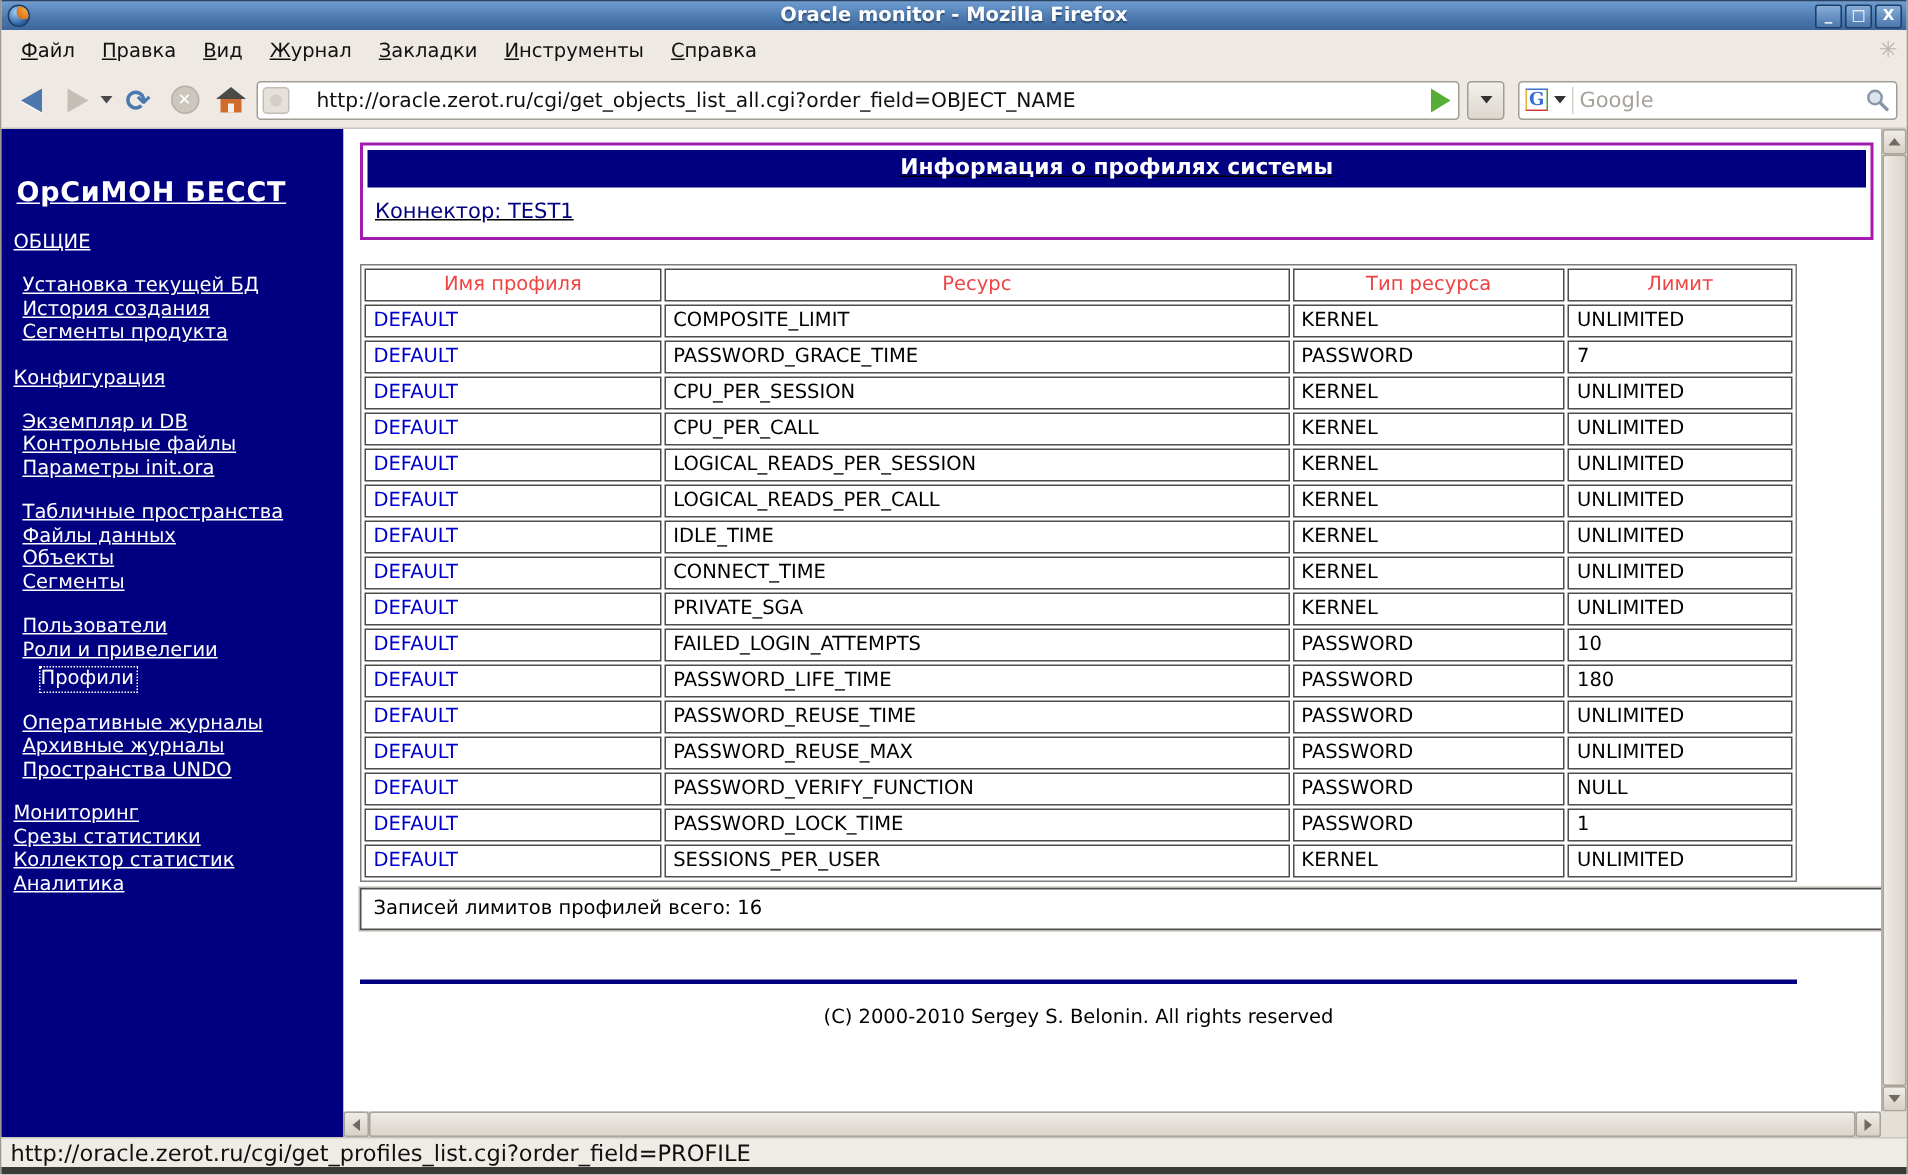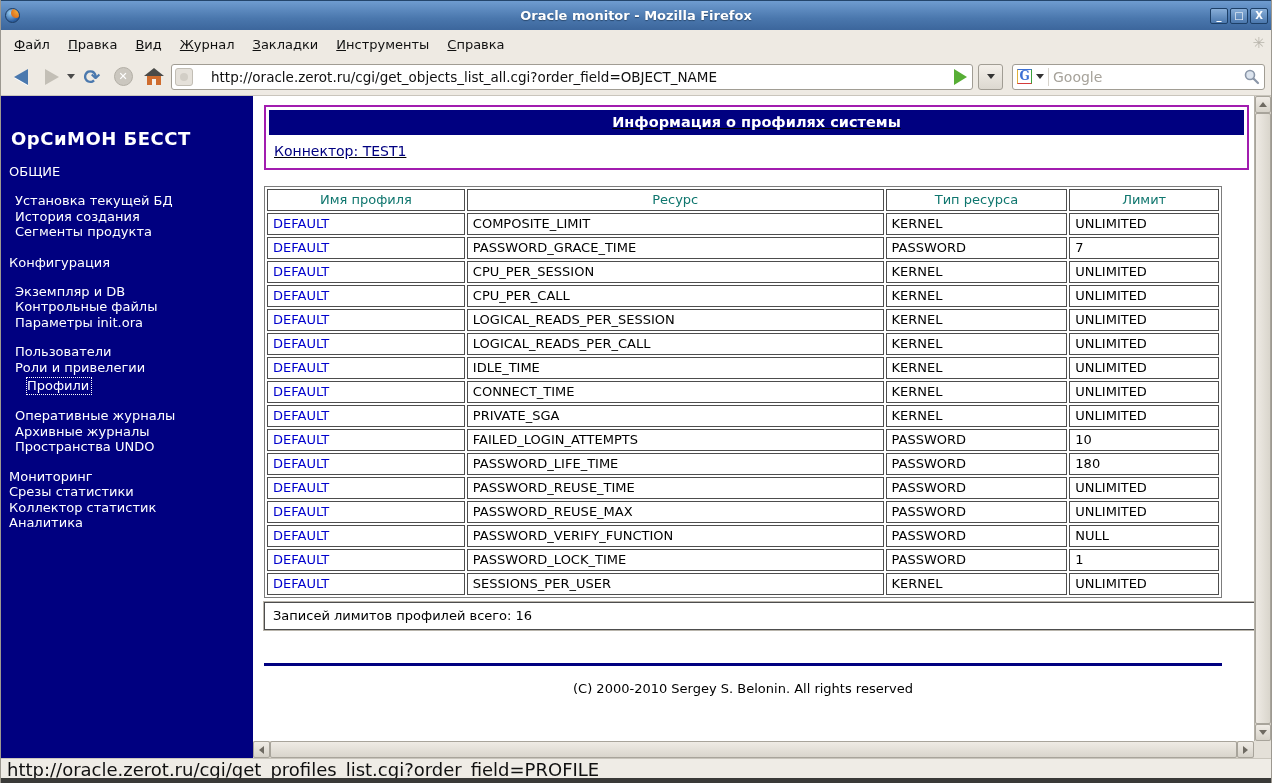--- a/index.html
+++ b/index.html
@@ -2,21 +2,21 @@
 <html><head>
 <meta charset="utf-8">
 <style>
   * { margin:0; padding:0; box-sizing:border-box; }
   html,body { width:1272px; height:783px; overflow:hidden; }
   body { font-family:"DejaVu Sans","Liberation Sans",sans-serif; background:#ece8e2; }
 
   .window { width:1272px; height:783px; display:flex; flex-direction:column; border-left:1px solid #9c9890; border-right:1px solid #9c9890; }
 
   
-  .titlebar { height:30px; background:linear-gradient(#6f9cd0,#4a77ad 60%,#3c669c); border-top:1px solid #24456b; display:flex; align-items:center; position:relative; flex:none; }
+  .titlebar { height:20px; background:linear-gradient(#6f9cd0,#4a77ad 60%,#3c669c); border-top:1px solid #24456b; display:flex; align-items:center; position:relative; flex:none; }
   .ff-logo { width:15px; height:15px; border-radius:50%; margin-left:4px; background:radial-gradient(circle at 35% 30%,#9cd2f5,#2c5d9e 70%); border:1px solid #1c3c63; position:relative; overflow:hidden; }
   .ff-logo::after { content:""; position:absolute; right:-2px; top:-1px; width:10px; height:10px; border-radius:50%; background:radial-gradient(circle at 70% 30%,#f7b13c,#d35b12); }
   .win-title { position:absolute; left:0; right:0; text-align:center; color:#fff; font-weight:bold; font-size:13px; text-shadow:0 1px 1px #2a4a70; }
   .win-btns { margin-left:auto; display:flex; gap:2px; padding-right:3px; z-index:2; }
   .win-btn { width:18px; height:16px; background:linear-gradient(#88aed8,#4a77ad); border:1px solid #1d3f66; border-radius:2px; color:#fff; font-size:10px; line-height:14px; text-align:center; font-weight:bold; }
 
   
   .menubar { height:28px; background:#eeeae3; display:flex; align-items:center; padding-left:4px; flex:none; position:relative; }
   .menu-item { font-size:13px; color:#111; padding:4px 9px; }
   .menu-item u { text-decoration:underline; }
@@ -39,41 +39,41 @@
   .go-drop { width:25px; height:26px; background:linear-gradient(#f4f0ea,#dcd8d0); border:1px solid #a19d94; border-radius:3px; display:flex; align-items:center; justify-content:center; margin-left:2px; flex:none; }
   .tri-down { width:0; height:0; border-left:4px solid transparent; border-right:4px solid transparent; border-top:5px solid #333; }
   .searchbox { width:253px; height:26px; background:#fff; border:1px solid #a19d94; border-radius:3px; display:flex; align-items:center; padding:0 4px; margin-left:6px; flex:none; }
   .g-icon { width:15px; height:15px; border:1px solid; border-color:#3b6fd4 #3ba03b #d43b3b #e0b23b; color:#3b6fd4; font-size:12px; font-weight:bold; line-height:13px; text-align:center; font-family:"DejaVu Serif",serif; flex:none; }
   .search-sep { width:1px; height:18px; background:#d8d4cc; margin:0 4px; }
   .search-placeholder { color:#a6a29a; font-size:14px; flex:1; }
   .magnifier { flex:none; }
 
   
   .body-row { flex:1; display:flex; min-height:0; }
-  .sidebar { width:252px; background:#000080; color:#fff; flex:none; overflow:hidden; }
+  .sidebar { width:228px; background:#000080; color:#fff; flex:none; overflow:hidden;text-decoration:underline; }
   .sb-title { font-size:18px; font-weight:bold; padding:32px 0 0 10px; letter-spacing:0.5px; }
   .sb-header { font-size:13px; padding-left:8px; margin-top:15px; }
   .sb-block { margin-top:14px; }
   .sb-link { font-size:13px; line-height:15.5px; padding-left:14px; white-space:nowrap; }
   .sb-root .sb-link { padding-left:8px; }
   .sb-link.active { outline:1px dotted #fff; display:inline-block; padding-left:0; margin-left:26px; padding-right:2px; }
 
   .main-col { flex:1; display:flex; flex-direction:column; min-width:0; }
   .main-row { flex:1; display:flex; min-height:0; }
   .main { flex:1; background:#fff; overflow:hidden; padding:9px 5px 0 11px; }
 
   
   .panel { border:2px solid #a21caf; padding:3px;text-decoration:underline; }
   .panel-strip { background:#000080; color:#fff; text-align:center; font-size:14.5px; font-weight:bold; padding:4px 0 5px; }
   .connector { color:#000080; font-size:14px; padding:8px 5px 6px; }
 
   
   table.grid { border-collapse:separate; border-spacing:2px; width:958px; margin-top:16px; table-layout:fixed; background:#fff; border:1px solid #7d7d7d; }
   table.grid th, table.grid td { border:1px solid #4d4d4d; font-weight:normal; font-size:13px; padding:2px 5px 3px; height:17px; overflow:hidden; white-space:nowrap; }
-  table.grid th { color:#0f766e; text-align:center; }
+  table.grid th { color:#ef4444; text-align:center; }
   td.link-cell { color:#0000cc; }
   col.c1{width:197px;} col.c2{width:415px;} col.c3{width:181px;} col.c4{width:149px;}
 
   .summary-box { width:1106px; border:1px solid #4d4d4d; outline:1px solid #b9b5ac; margin-top:4px; padding:5px 8px 6px; font-size:13px; color:#000; }
 
   .navy-hr { width:958px; height:3px; background:#000080; border:none; margin-top:33px; }
   .copyright { width:958px; text-align:center; font-size:13px; color:#000; margin-top:15px; }
 
   
   .vscroll { width:17px; background:#d9d4ca; border-left:1px solid #b5b1a8; display:flex; flex-direction:column; flex:none; }
@@ -83,21 +83,21 @@
   .vscroll .scroll-btn { width:100%; }
   .thumb-v { flex:1; background:linear-gradient(90deg,#efebe5,#d9d5cc); border:1px solid #a8a49b; border-radius:2px; margin:0; }
   .thumb-h { flex:1; background:linear-gradient(#efebe5,#d9d5cc); border:1px solid #a8a49b; border-radius:2px; }
   .tri-up { width:0; height:0; border-left:4px solid transparent; border-right:4px solid transparent; border-bottom:5px solid #6e6a62; }
   .tri-dn { width:0; height:0; border-left:4px solid transparent; border-right:4px solid transparent; border-top:5px solid #6e6a62; }
   .tri-l { width:0; height:0; border-top:4px solid transparent; border-bottom:4px solid transparent; border-right:5px solid #6e6a62; }
   .tri-r { width:0; height:0; border-top:4px solid transparent; border-bottom:4px solid transparent; border-left:5px solid #6e6a62; }
   .corner { width:17px; height:17px; background:#e4e0d8; flex:none; }
 
   
-  .statusbar { height:20px; background:#efece6; border-top:1px solid #c9c5bc; display:flex; align-items:flex-start; padding-left:6px; font-size:18px; color:#101010; flex:none; }
+  .statusbar { height:20px; background:#efece6; border-top:1px solid #c9c5bc; display:flex; align-items:center; padding-left:6px; font-size:15px; color:#101010; flex:none; }
   .bottom-edge { height:5px; background:#3a3a38; flex:none; }
 </style>
 </head>
 <body>
 
 <div class="window">
 
   <div class="titlebar">
     <div class="ff-logo"></div>
     <div class="win-title">Oracle monitor - Mozilla Firefox</div>
@@ -169,20 +169,26 @@
           <div class="sb-block">
             <div class="sb-link">Установка текущей БД</div>
             <div class="sb-link">История создания</div>
             <div class="sb-link">Сегменты продукта</div>
           </div>
           <div class="sb-header">Конфигурация</div>
           <div class="sb-block">
             <div class="sb-link">Экземпляр и DB</div>
             <div class="sb-link">Контрольные файлы</div>
             <div class="sb-link">Параметры init.ora</div>
+          </div>
+          <div class="sb-block">
+            <div class="sb-link">Табличные пространства</div>
+            <div class="sb-link">Файлы данных</div>
+            <div class="sb-link">Объекты</div>
+            <div class="sb-link">Сегменты</div>
           </div>
           <div class="sb-block"><div class="sb-link">Пользователи</div><div class="sb-link">Роли и привелегии</div><div class="sb-link active">Профили</div></div>
           <div class="sb-block">
             <div class="sb-link">Оперативные журналы</div>
             <div class="sb-link">Архивные журналы</div>
             <div class="sb-link">Пространства UNDO</div>
           </div>
           <div class="sb-block sb-root">
             <div class="sb-link">Мониторинг</div>
             <div class="sb-link">Срезы статистики</div>

